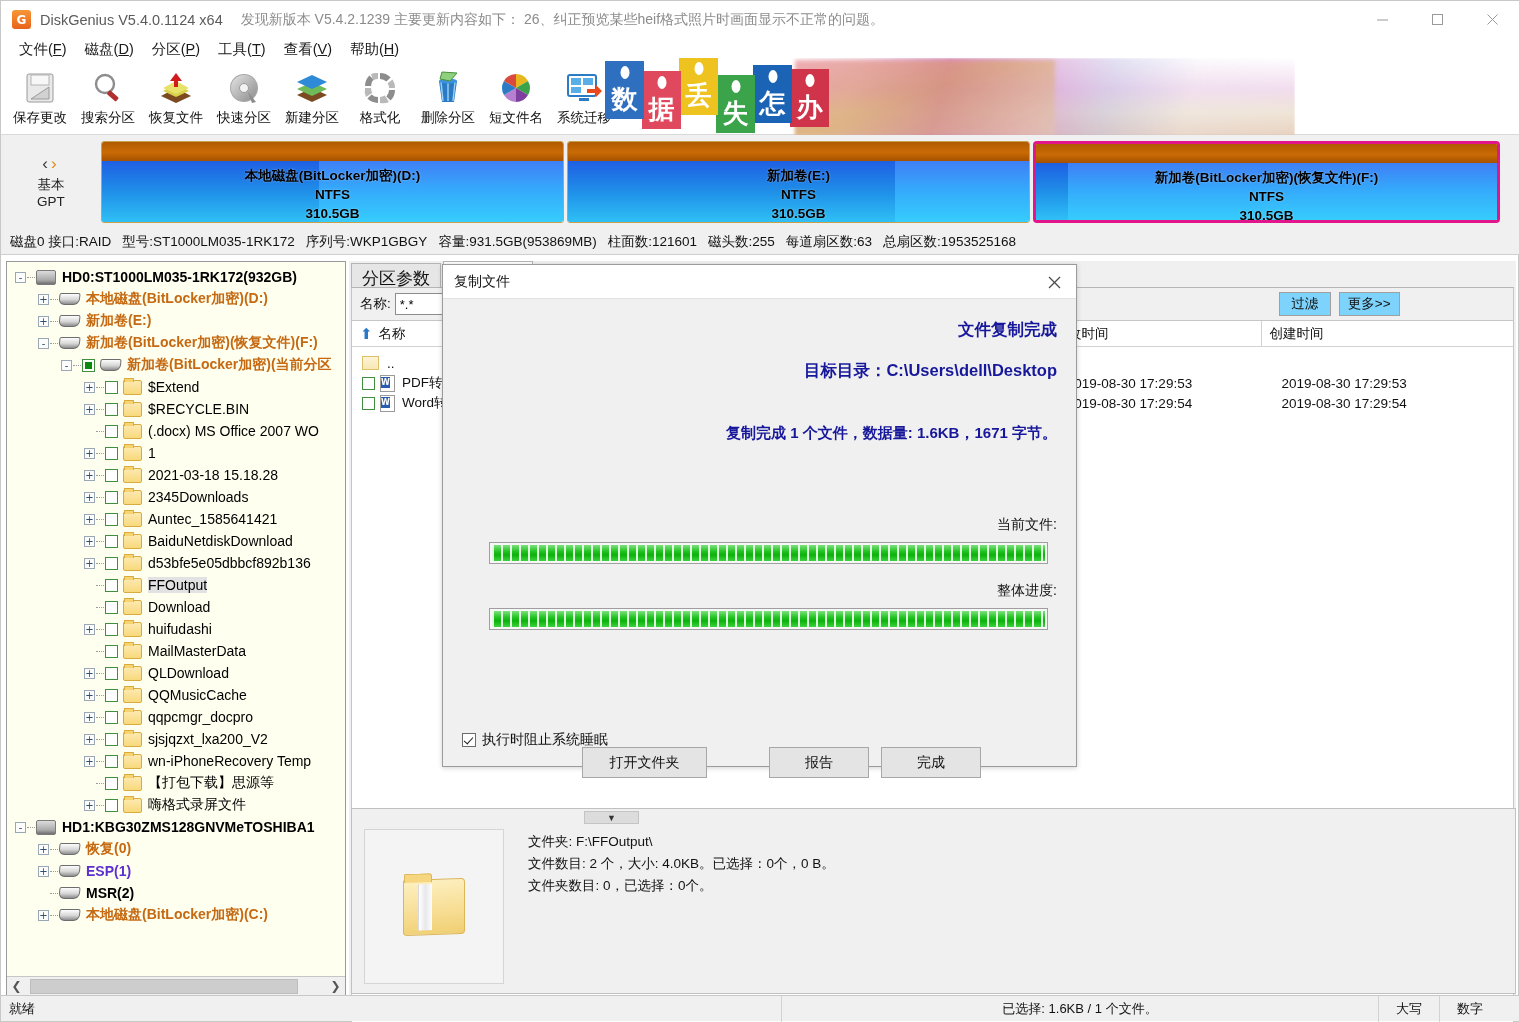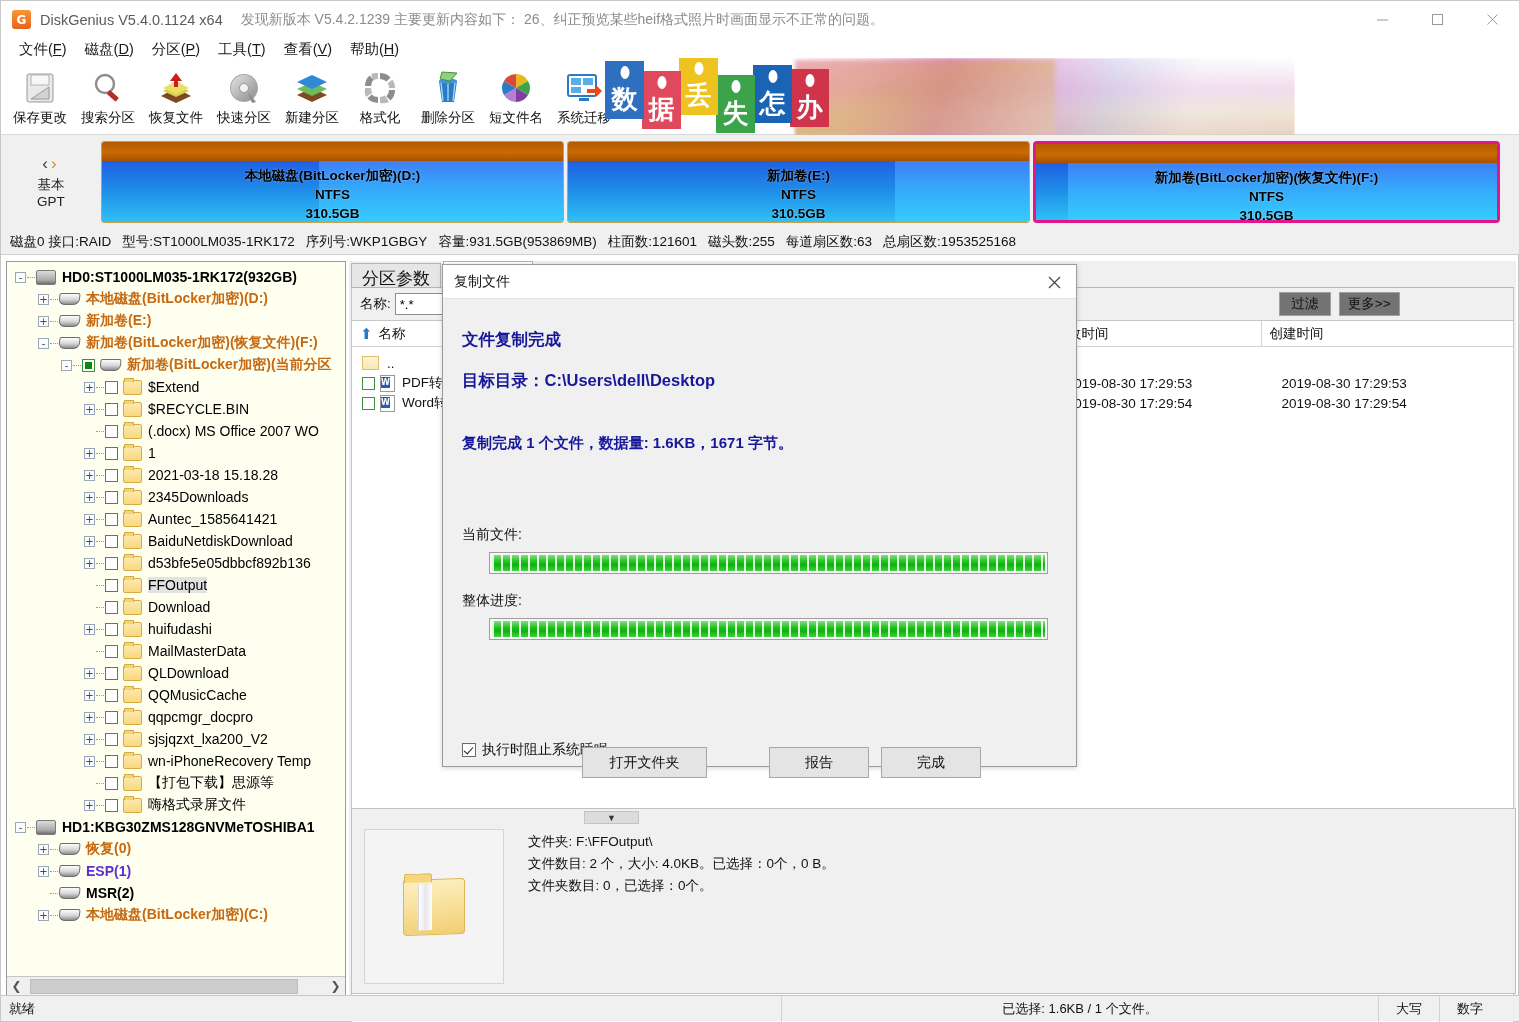--- a/index.html
+++ b/index.html
@@ -213,21 +213,21 @@
     position: absolute; left: 2px; top: 26px; width: 1163px; height: 34px;
     background: #f0f0f0; border: 1px solid #c6c6c6; border-top: 1px solid #b5b5b5;
     display: flex; align-items: center; padding-left: 8px;
   }
   .fb-label { font-size: 13.5px; color: #111; margin-right: 4px; }
   .fb-input {
     height: 22px; width: 300px; border: 1px solid #8d8d8d; background: #fff;
     font-size: 13px; padding: 0 4px; display: flex; align-items: center; color: #000;
   }
   .fb-btn {
-    height: 24px; min-width: 52px; border: 1px solid #a0a0a0; background: #737373;
+    height: 24px; min-width: 52px; border: 1px solid #a0a0a0; background: #7dd3fc;
     font-size: 13.5px; color: #111; display: flex; align-items: center; justify-content: center;
     margin-left: 8px; padding: 0 8px;
   }
   .filelist {
     position: absolute; left: 2px; top: 60px; width: 1163px; height: 745px;
     background: #fff; border: 1px solid #c6c6c6; border-top: none; overflow: hidden;
   }
   .fl-head {
     height: 26px; background: #fff; border-bottom: 1px solid #d2d2d2;
     display: flex; align-items: center; font-size: 13.5px; color: #111;
@@ -305,21 +305,21 @@
   }
   .dlg-title {
     height: 34px; background: #ffffff; border-bottom: 1px solid #e2e2e2;
     display: flex; align-items: center; padding-left: 11px;
     font-size: 14px; color: #111;
   }
   .dlg-close {
     position: absolute; right: 0; top: 0; width: 44px; height: 34px;
     display: flex; align-items: center; justify-content: center; color: #4a4a4a;
   }
-  .dlg-body { position: relative; height: 468px; padding: 30px 19px 0 19px; }
+  .dlg-body { position: relative; height: 468px; padding: 20px 19px 0 19px; text-align: right; }
   .dlg-h1 { font-size: 16.5px; font-weight: bold; color: #17179b; margin: 0 0 19px 0; }
   .dlg-h2 { font-size: 16.5px; font-weight: bold; color: #17179b; margin: 0 0 42px 0; }
   .dlg-h3 { font-size: 15px; font-weight: bold; color: #17179b; margin: 0; }
   .dlg-sub { font-size: 14px; color: #111; margin: 0 0 8px 0; }
   .progress-outer {
     height: 22px; border: 1px solid #9f9f9f; background: #f7f7f7;
     padding: 2px; margin: 0 0 18px 0; overflow: hidden;
   }
   .progress-fill {
     height: 100%;

